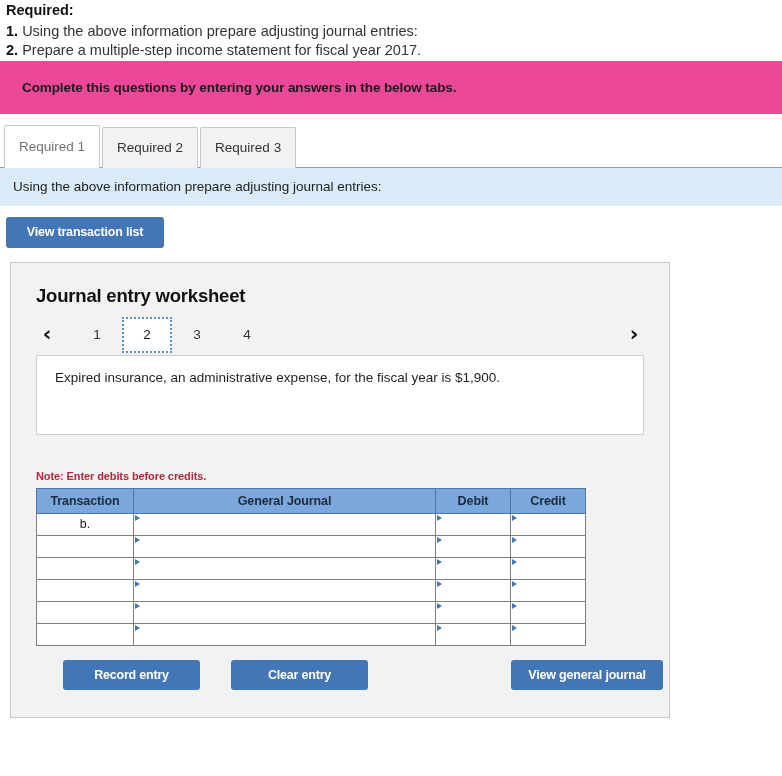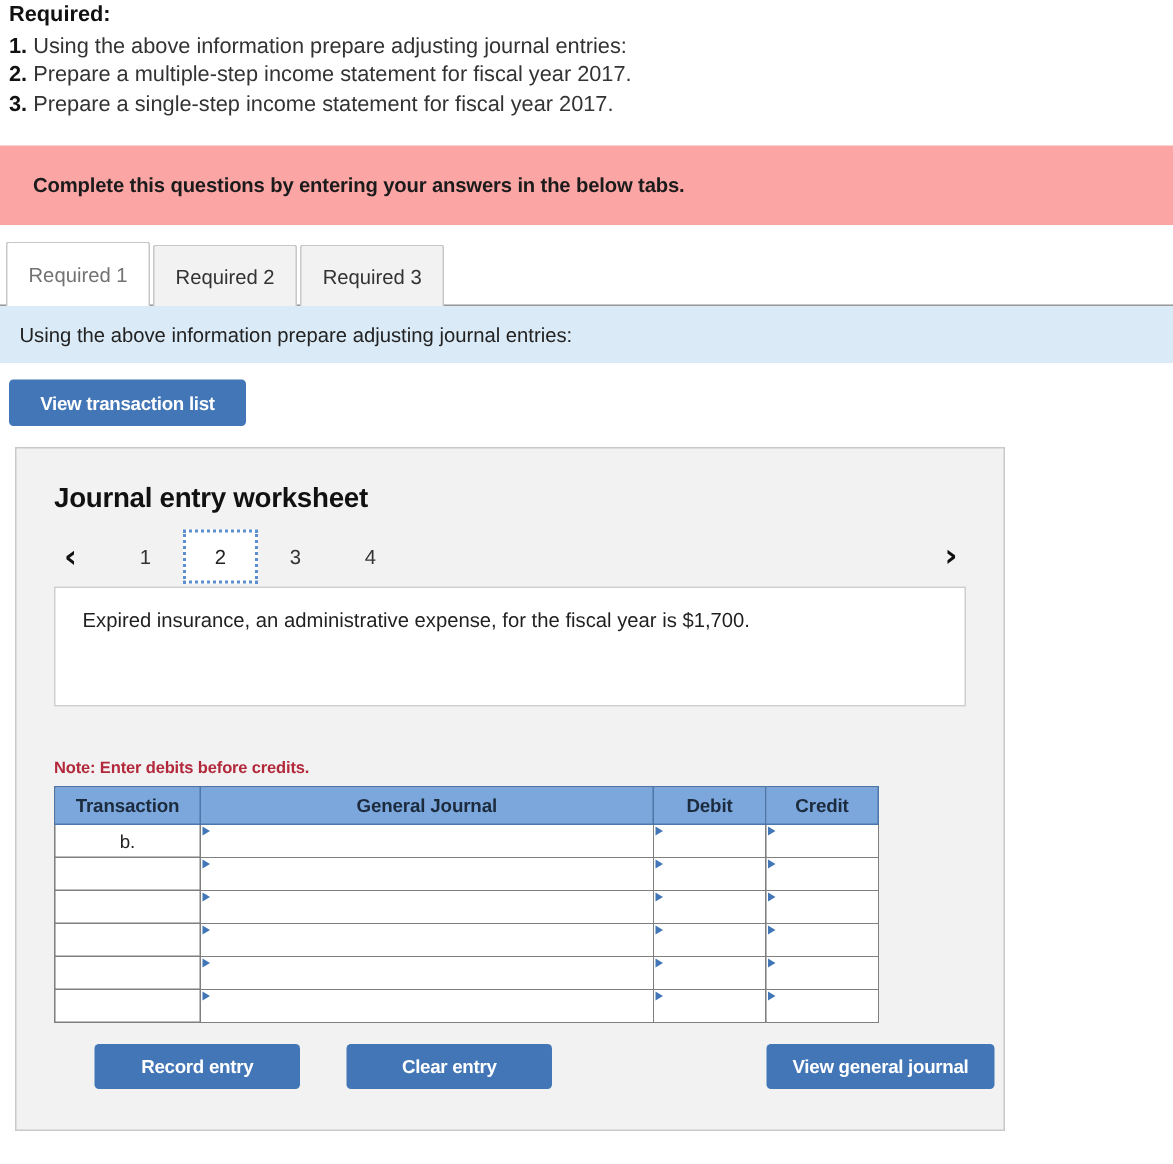--- a/index.html
+++ b/index.html
@@ -33,24 +33,23 @@
     color: #333;
     white-space: nowrap;
   }
   .required-line .num {
     font-weight: bold;
     color: #111;
   }
 
   
   .instruction-bar {
-    margin-top: 17px;
     width: 782px;
     height: 53px;
-    background: #fca5a5;
+    background: #ec4899;
     display: flex;
     align-items: center;
   }
   .instruction-text {
     font-weight: bold;
     font-size: 13.5px;
     color: #1b1b1b;
     padding-left: 22px;
     letter-spacing: -0.1px;
   }
@@ -308,24 +307,20 @@
 <div class="required-block">
   <div class="required-title">Required:</div>
   <div class="required-line">
     <span class="num">1.</span>
     <span>Using the above information prepare adjusting journal entries:</span>
   </div>
   <div class="required-line">
     <span class="num">2.</span>
     <span>Prepare a multiple-step income statement for fiscal year 2017.</span>
   </div>
-  <div class="required-line">
-    <span class="num">3.</span>
-    <span>Prepare a single-step income statement for fiscal year 2017.</span>
-  </div>
 </div>
 
 <div class="instruction-bar">
   <div class="instruction-text">Complete this questions by entering your answers in the below tabs.</div>
 </div>
 
 <div class="tab-strip">
   <div class="tab active">Required 1</div>
   <div class="tab">Required 2</div>
   <div class="tab">Required 3</div>
@@ -348,21 +343,21 @@
     <div class="pager-nums">
       <div class="pager-num">1</div>
       <div class="pager-num selected">2</div>
       <div class="pager-num">3</div>
       <div class="pager-num">4</div>
     </div>
     <div class="pager-arrow right">›</div>
   </div>
 
   <div class="event-box">
-    <div class="event-text">Expired insurance, an administrative expense, for the fiscal year is $1,700.</div>
+    <div class="event-text">Expired insurance, an administrative expense, for the fiscal year is $1,900.</div>
   </div>
 
   <div class="note-text">Note: Enter debits before credits.</div>
 
   <div class="jtable-wrap">
     <table class="jtable">
       <colgroup>
         <col style="width:97px">
         <col style="width:302px">
         <col style="width:75px">

